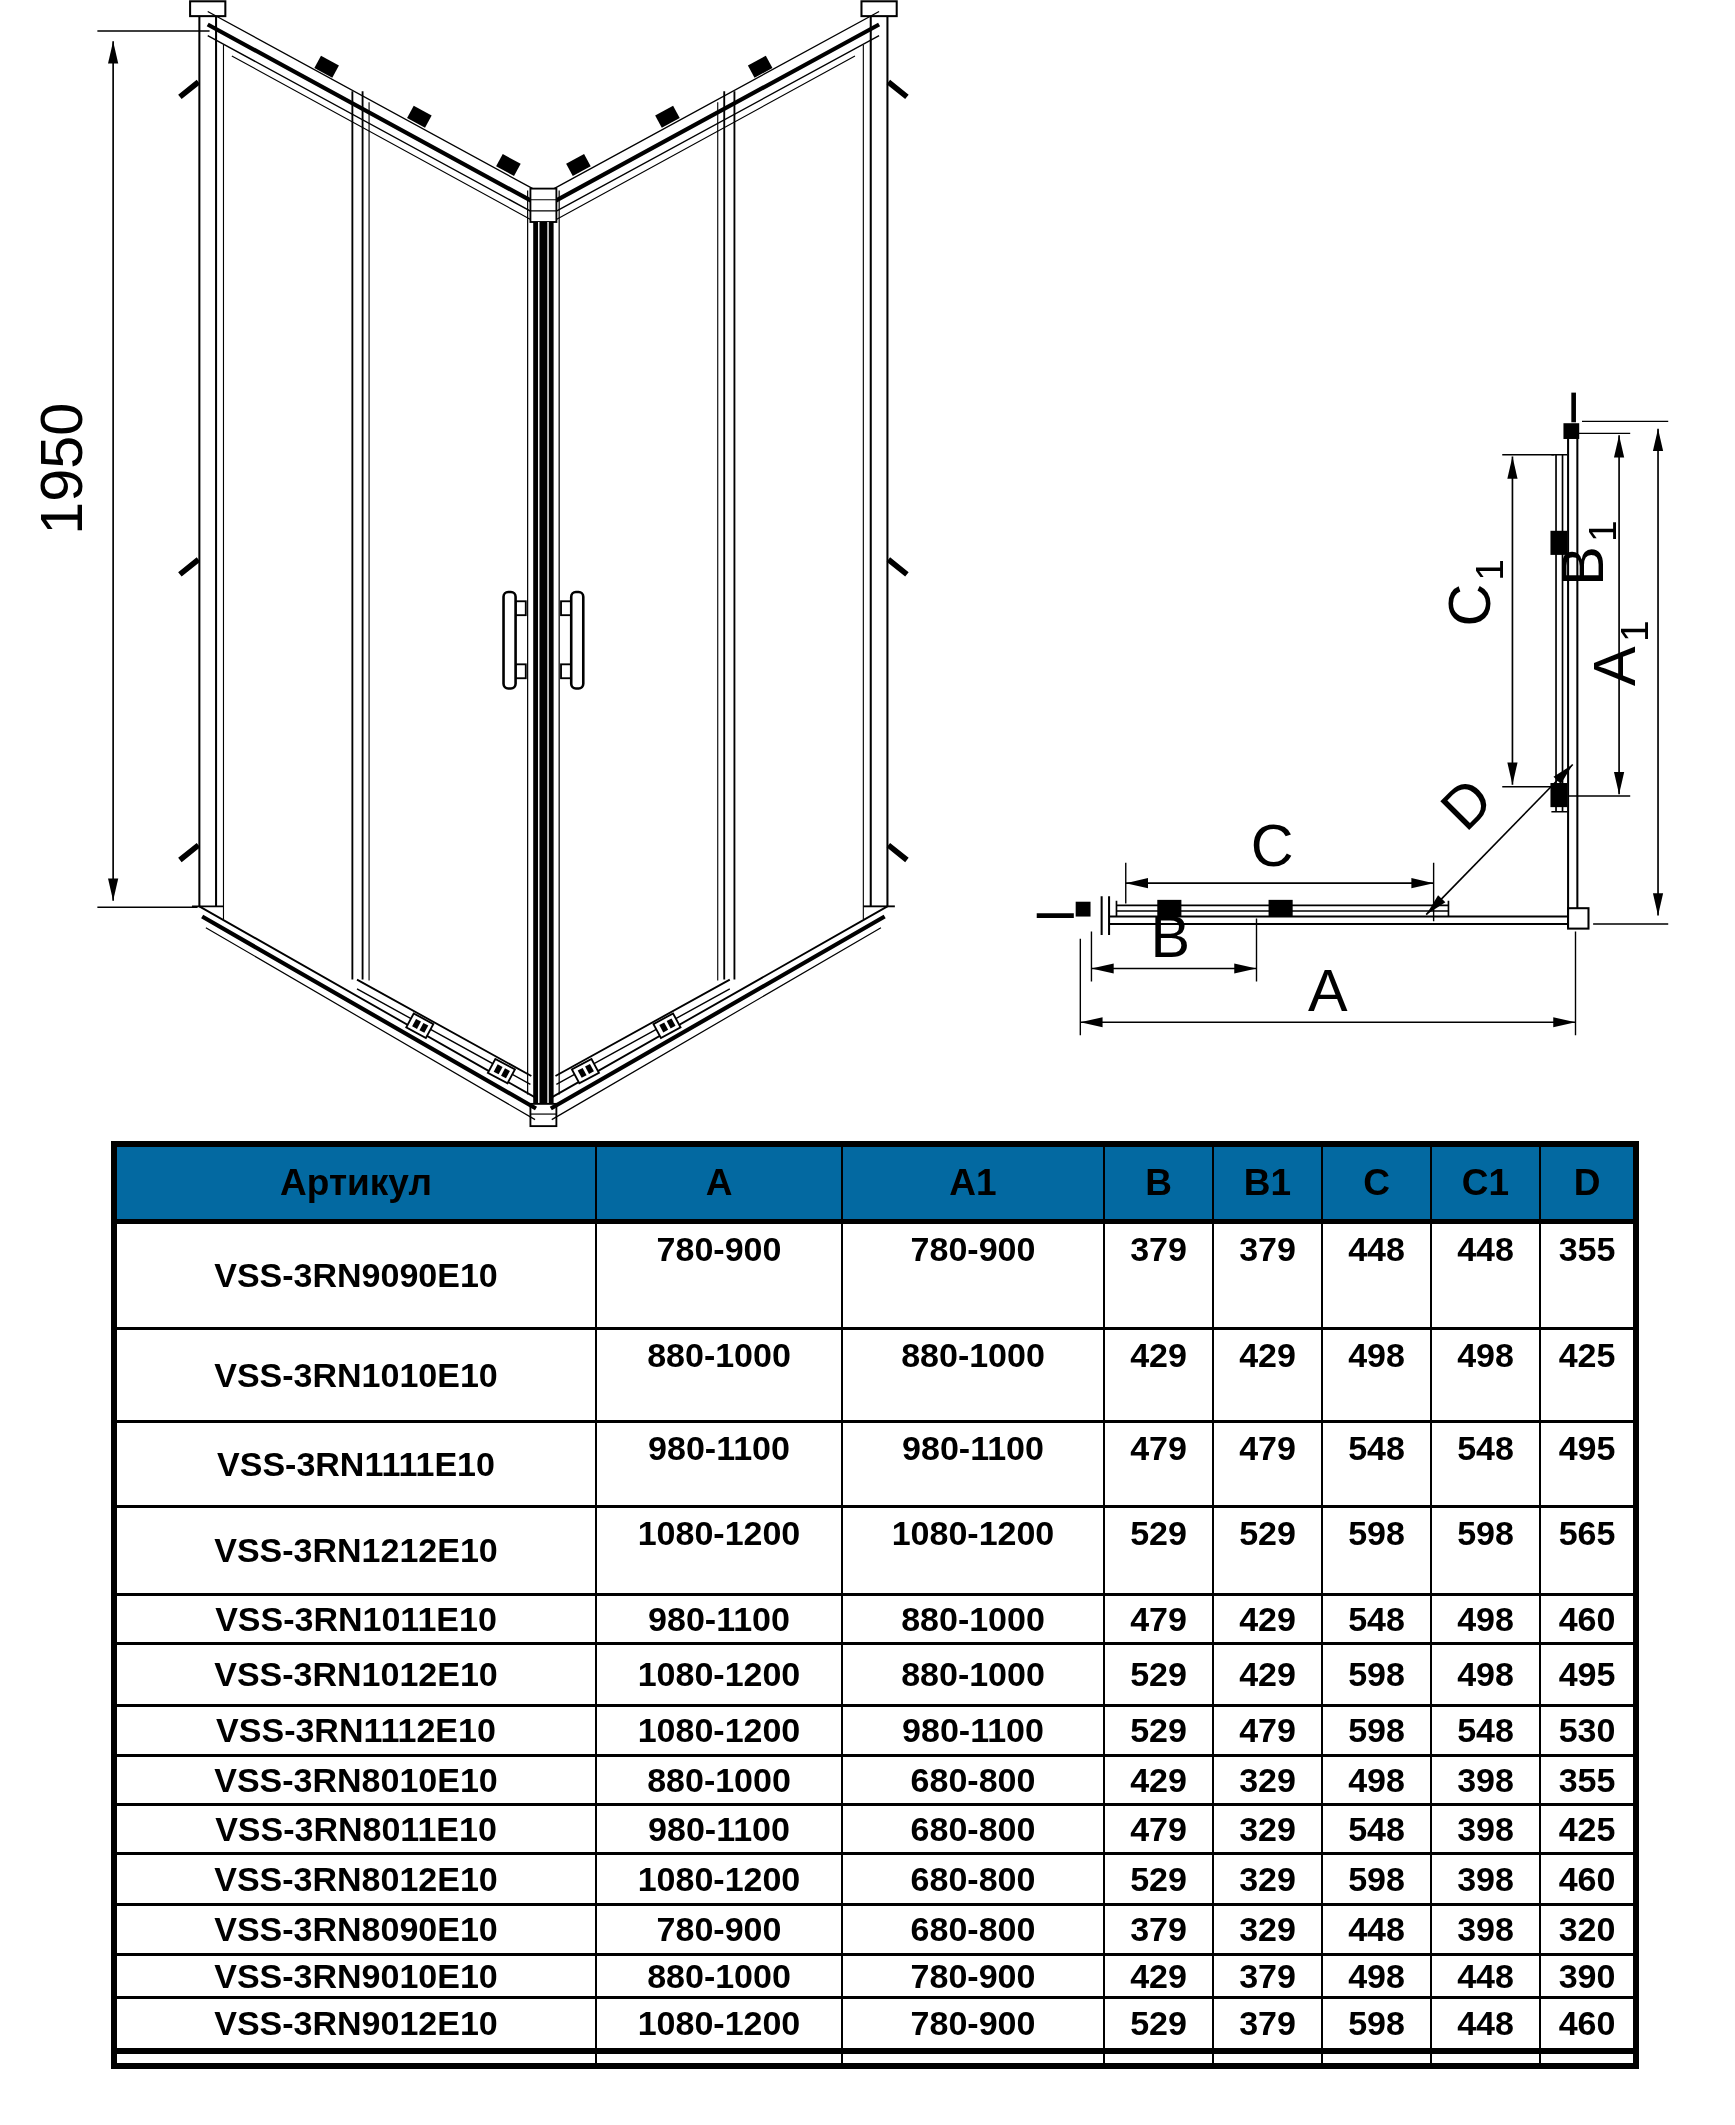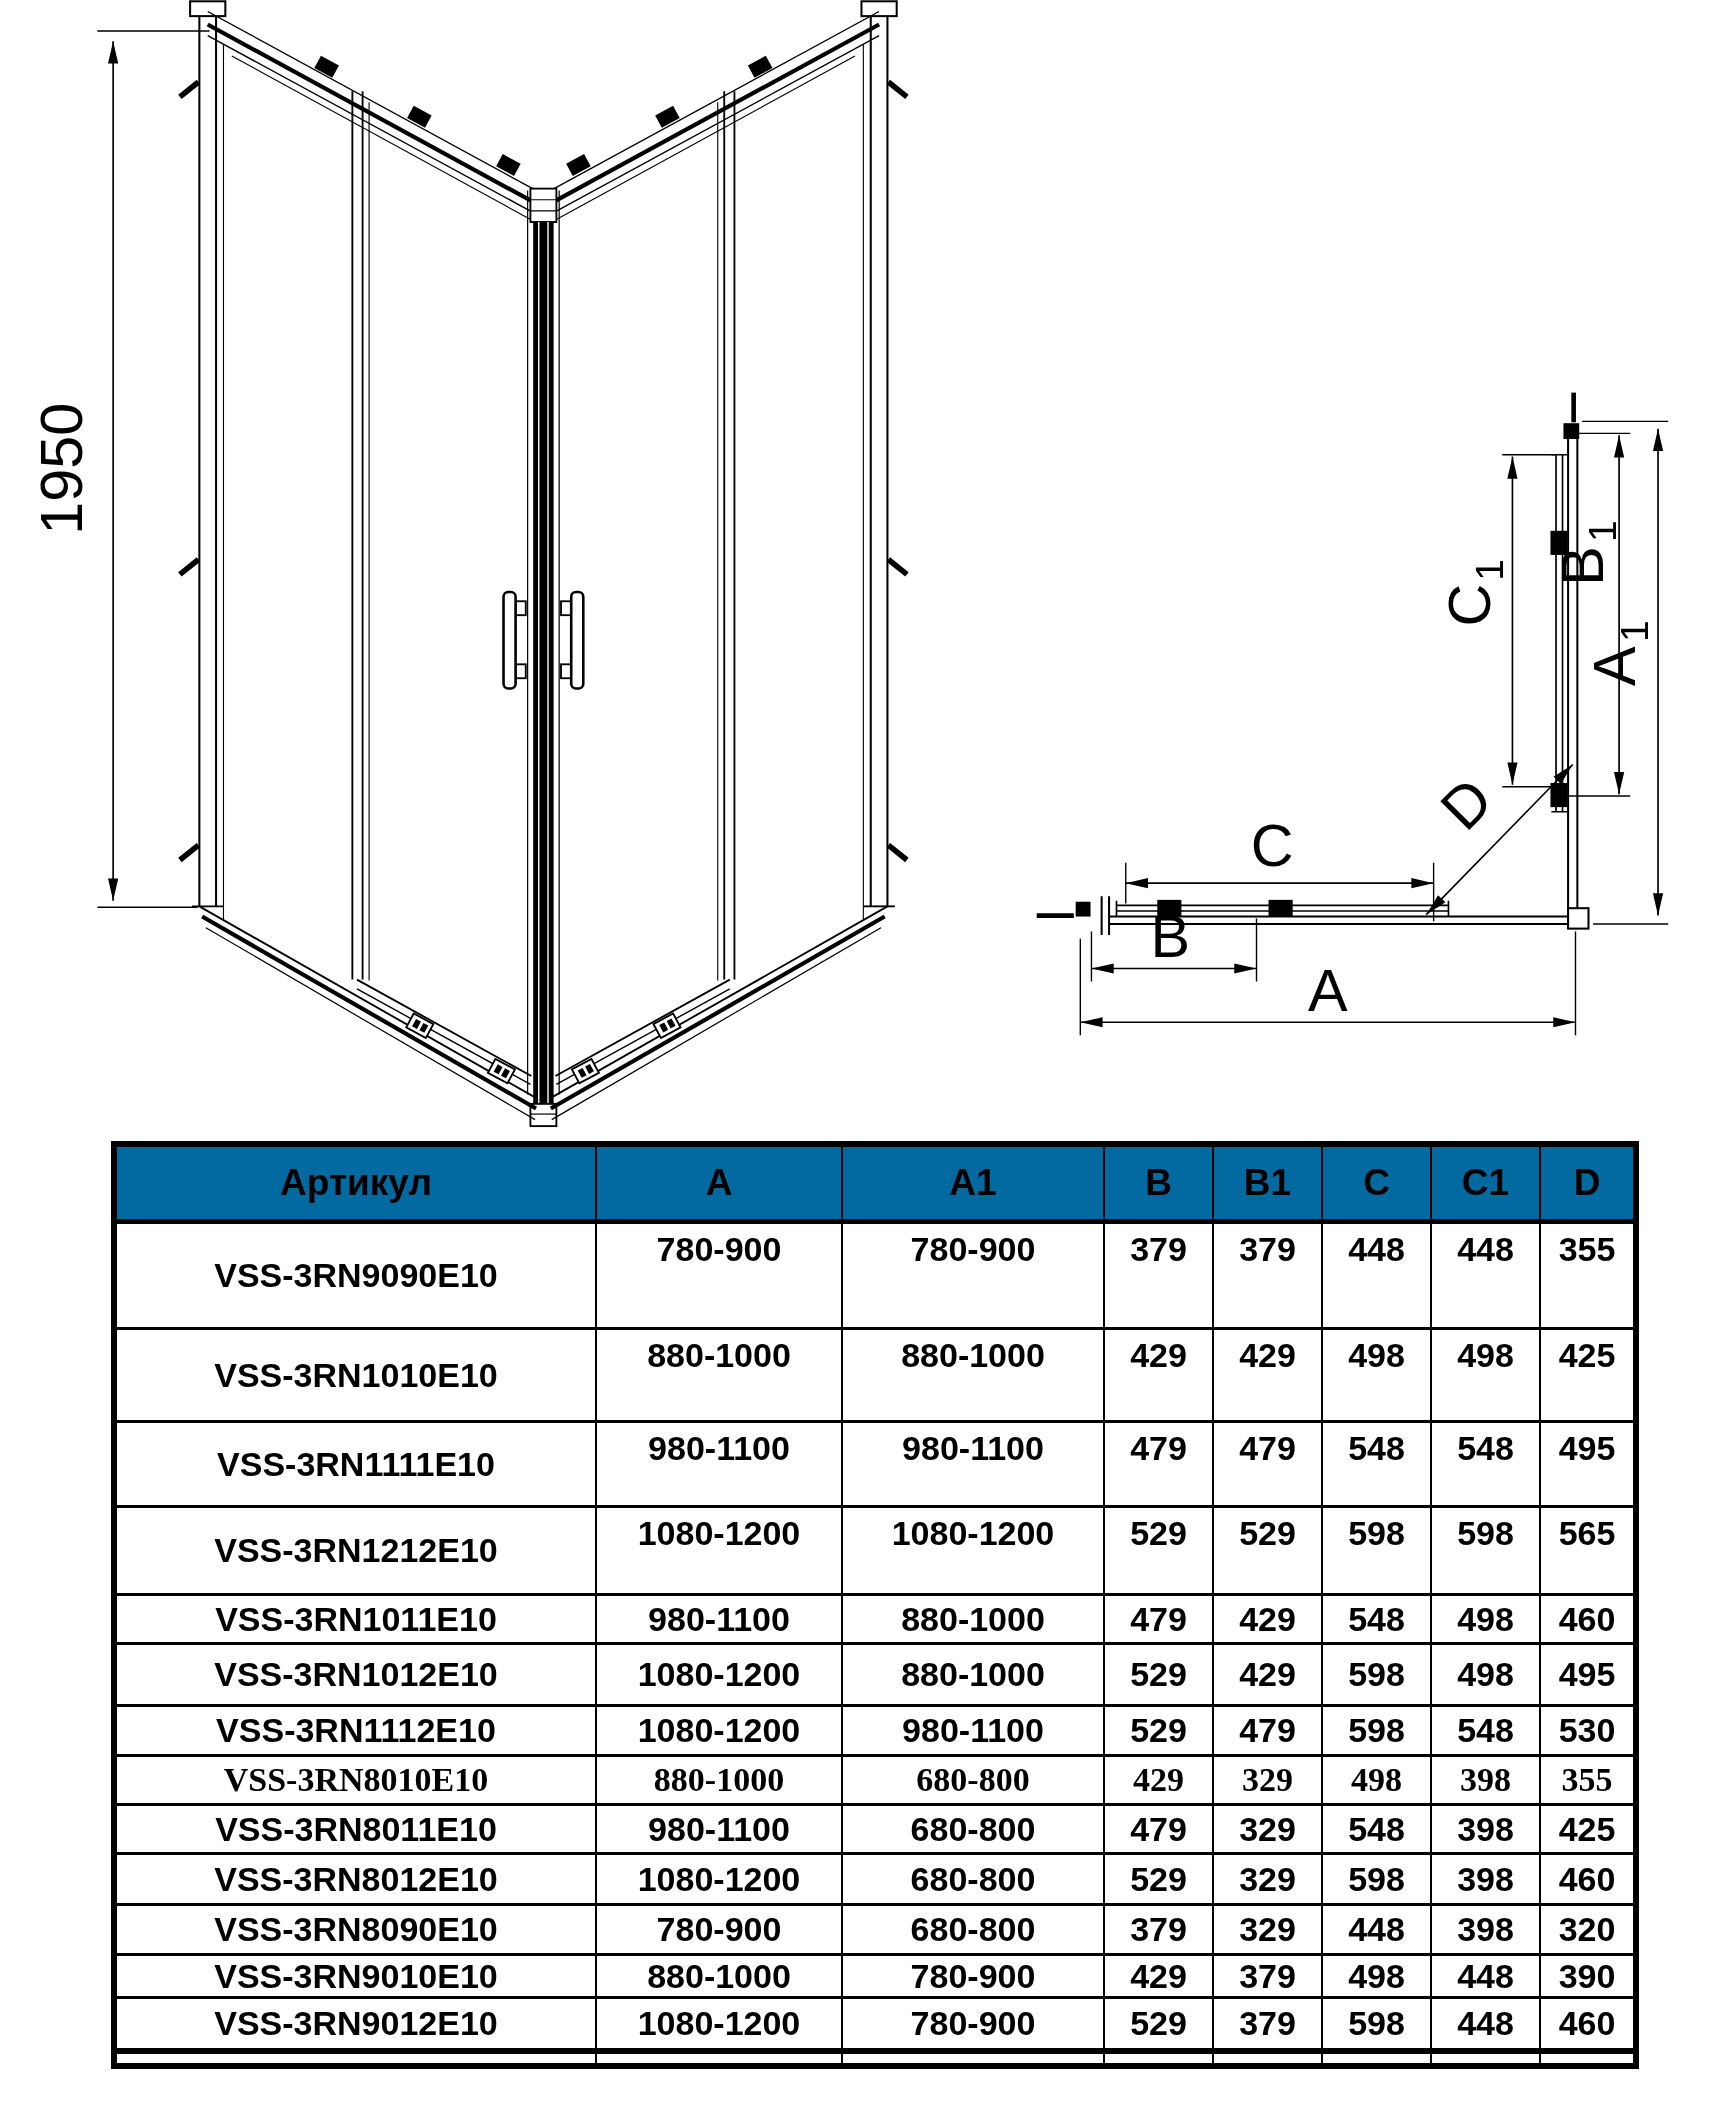--- a/index.html
+++ b/index.html
@@ -275,21 +275,21 @@
         <tr style="height: 50px;">
           <td class="art">VSS-3RN1112E10</td>
           <td class="val">1080-1200</td>
           <td class="val">980-1100</td>
           <td class="val">529</td>
           <td class="val">479</td>
           <td class="val">598</td>
           <td class="val">548</td>
           <td class="val">530</td>
         </tr>
-        <tr style="height: 49px; font-family: Liberation Serif, serif;">
+        <tr style="height: 49px;">
           <td class="art">VSS-3RN8010E10</td>
           <td class="val">880-1000</td>
           <td class="val">680-800</td>
           <td class="val">429</td>
           <td class="val">329</td>
           <td class="val">498</td>
           <td class="val">398</td>
           <td class="val">355</td>
         </tr>
         <tr style="height: 49px;">

